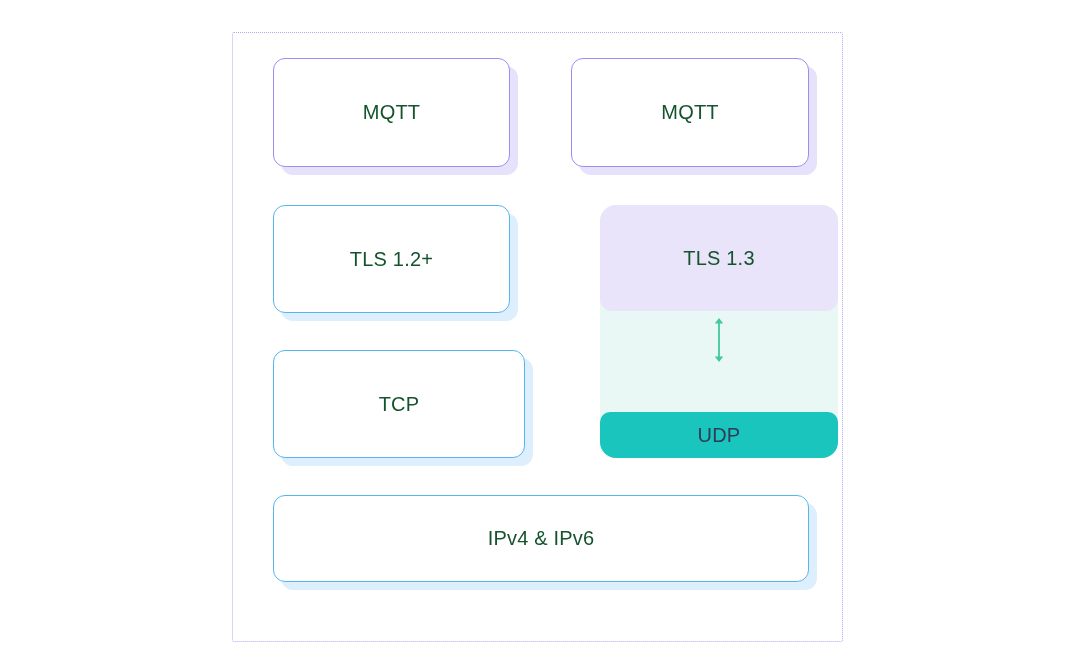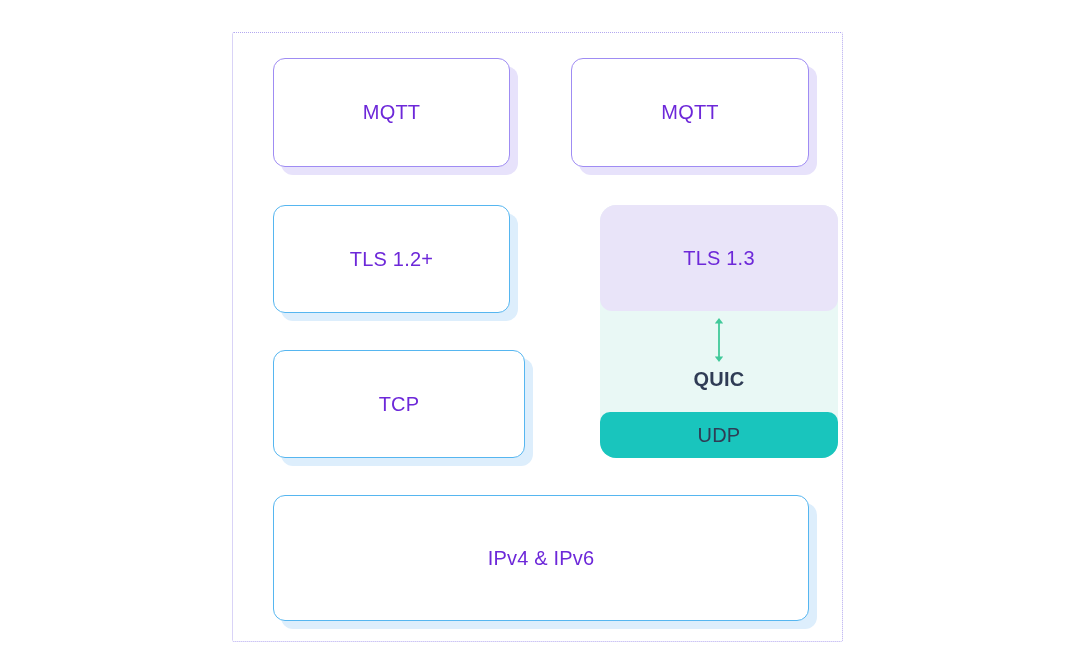--- a/index.html
+++ b/index.html
@@ -71,21 +71,21 @@
   }
 
   .card-purple { border: 1.6px solid #9f8cf3; }
   .shadow-purple { background: #e7e2fb; }
 
   .card-blue { border: 1.6px solid #56b6f0; }
   .shadow-blue { background: #ddeefc; }
 
   .label {
     font-size: 20px;
-    color: #6d28d9;
+    color: #14532d;
     letter-spacing: 0.2px;
     line-height: 1.35;
     font-weight: 400;
     user-select: none;
   }
   .label-bold {
     font-weight: 700;
     color: #2f3c55;
     font-size: 20px;
     letter-spacing: 0.3px;
@@ -190,29 +190,26 @@
         <div>TLS 1.3</div>
       </div>
     </div>
 
     <svg id="quic-arrow" viewBox="0 0 16 46" xmlns="http://www.w3.org/2000/svg">
       <line x1="8" y1="5" x2="8" y2="41" stroke="#41c99a" stroke-width="1.8"></line>
       <path d="M8 1 L12.2 6.6 L3.8 6.6 Z" fill="#41c99a"></path>
       <path d="M8 45 L12.2 39.4 L3.8 39.4 Z" fill="#41c99a"></path>
     </svg>
 
-    <div id="quic-caption">
-      <span class="label-bold">QUIC</span>
-    </div>
 
     <div id="udp-box">
       <span class="label">UDP</span>
     </div>
   </div>
 
-  <div class="layer" style="left:273px; top:495px; width:536px; height:126px;">
+  <div class="layer" style="left:273px; top:495px; width:536px; height:87px;">
     <div class="shadow shadow-blue"></div>
     <div class="card card-blue">
       <span class="label">IPv4 &amp; IPv6</span>
     </div>
   </div>
 
 </div>
 
 </body></html>

